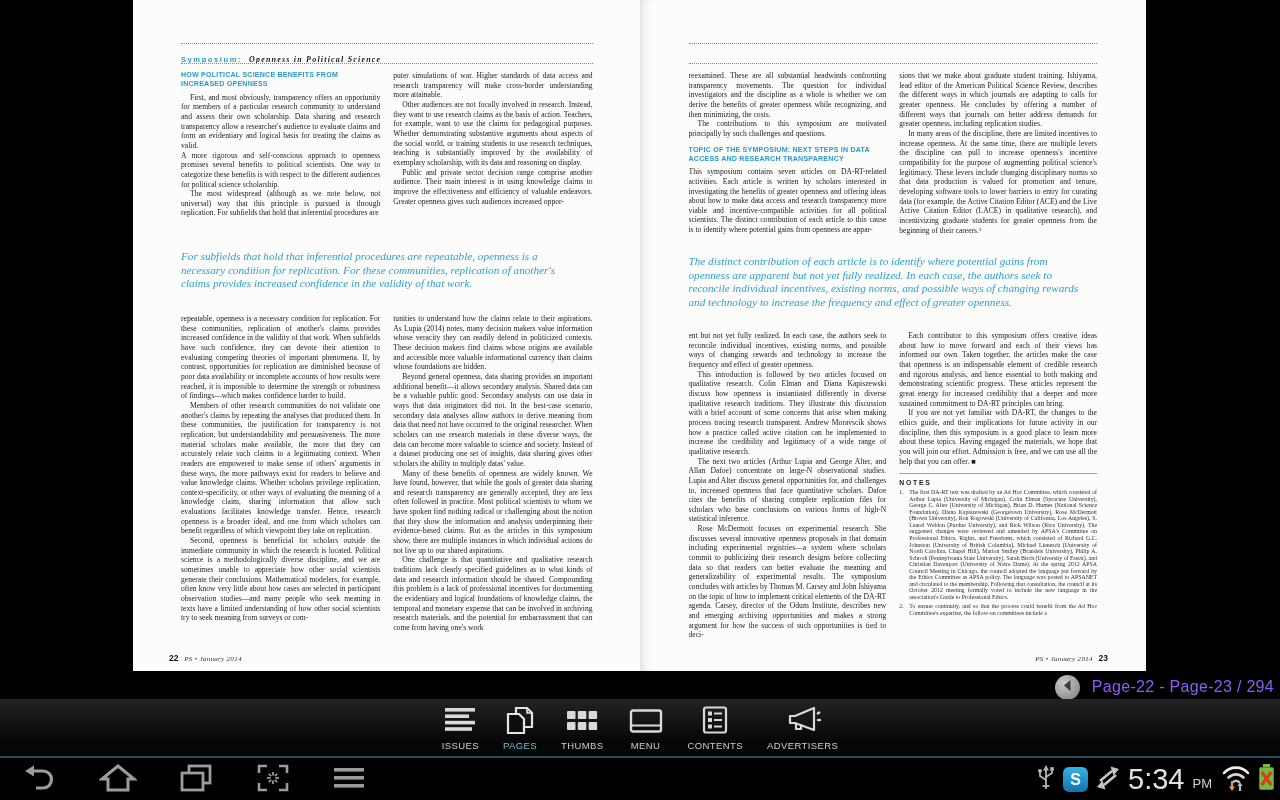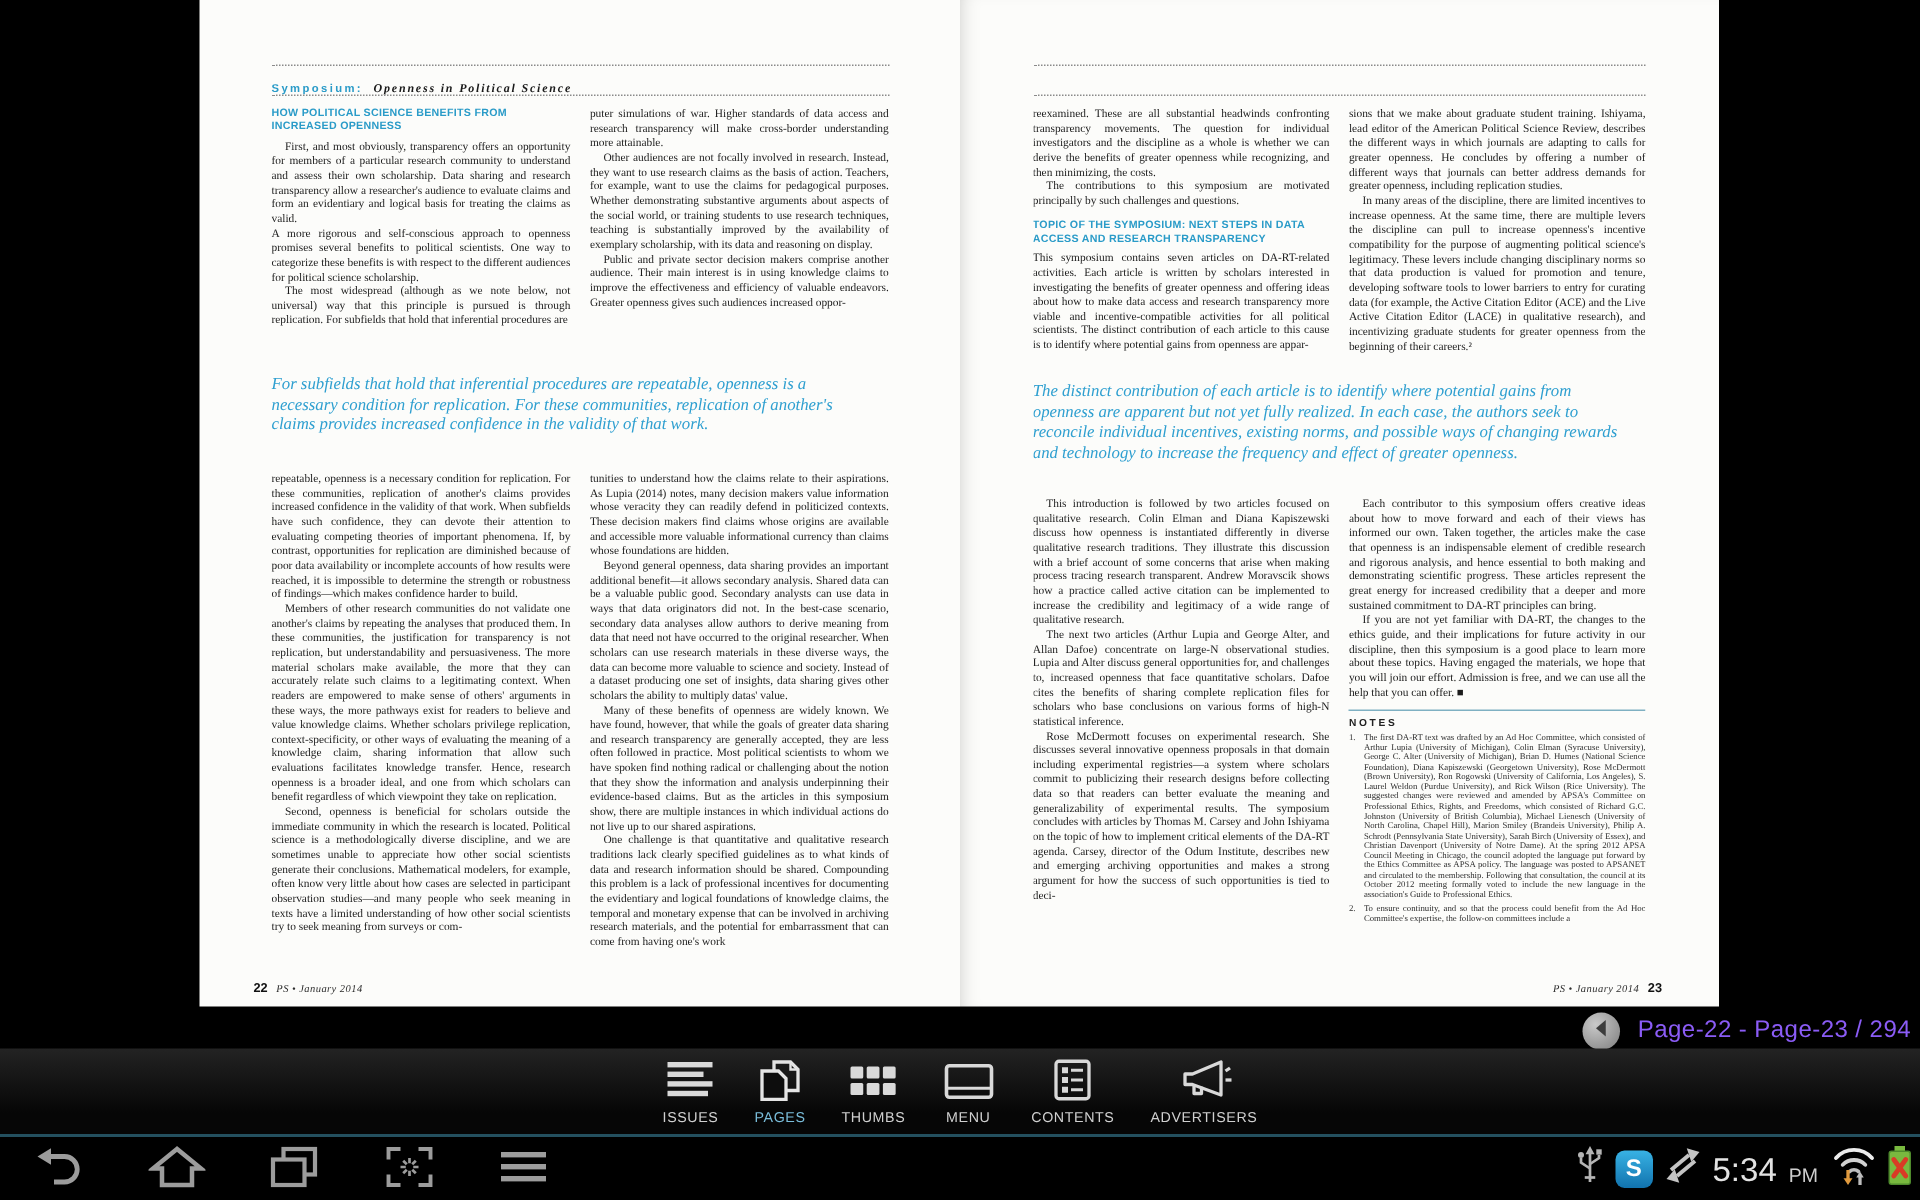--- a/index.html
+++ b/index.html
@@ -52,21 +52,21 @@
   .toolbar { position:absolute; left:0; top:699px; width:100%; height:59px; background:linear-gradient(180deg,#232323,#060606 75%); border-bottom:2px solid #24505f; display:flex; justify-content:center; align-items:flex-end; gap:24px; padding-bottom:5px; }
   .tb { background:none; border:none; display:flex; flex-direction:column; align-items:center; gap:3px; cursor:pointer; }
   .tb .lbl { font-family:"Liberation Sans",sans-serif; font-size:9.5px; letter-spacing:.4px; color:#cfcfcf; }
   .tb.active .lbl { color:#79bcd9; }
 
   
   .sysbar { position:absolute; left:0; bottom:0; width:100%; height:41px; background:#000; display:flex; align-items:center; }
   .nav { display:flex; align-items:center; gap:41px; margin-left:22px; }
   .nav button { background:none; border:none; display:flex; cursor:pointer; }
   .status { margin-left:auto; display:flex; align-items:center; gap:7px; margin-right:5px; }
-  .time { font-family:"Liberation Sans",sans-serif; font-size:22px; color:#e2e2e2; }
+  .time { font-family:"Liberation Sans",sans-serif; font-size:29px; color:#e2e2e2; }
   .ampm { font-family:"Liberation Sans",sans-serif; font-size:13px; color:#cfcfcf; margin:8px 2px 0 1px; }
   .skype { width:25px; height:25px; border-radius:6px; background:linear-gradient(180deg,#38b2e4,#1173ae); color:#fff; font-family:"Liberation Sans",sans-serif; font-weight:bold; font-size:16px; display:flex; align-items:center; justify-content:center; }
 </style>
 </head>
 <body>
 
 <div class="screen">
 
   <div class="spread">
 
@@ -79,21 +79,21 @@
         <div class="cols">
           <div class="col">
             <div class="bhead">HOW POLITICAL SCIENCE BENEFITS FROM INCREASED OPENNESS</div>
             <p class="bp ind">First, and most obviously, transparency offers an opportunity for members of a particular research community to understand and assess their own scholarship. Data sharing and research transparency allow a researcher's audience to evaluate claims and form an evidentiary and logical basis for treating the claims as valid.</p>
             <p class="bp">A more rigorous and self-conscious approach to openness promises several benefits to political scientists. One way to categorize these benefits is with respect to the different audiences for political science scholarship.</p>
             <p class="bp ind">The most widespread (although as we note below, not universal) way that this principle is pursued is through replication. For subfields that hold that inferential procedures are</p>
           </div>
           <div class="col">
             <p class="bp">puter simulations of war. Higher standards of data access and research transparency will make cross-border understanding more attainable.</p>
             <p class="bp ind">Other audiences are not focally involved in research. Instead, they want to use research claims as the basis of action. Teachers, for example, want to use the claims for pedagogical purposes. Whether demonstrating substantive arguments about aspects of the social world, or training students to use research techniques, teaching is substantially improved by the availability of exemplary scholarship, with its data and reasoning on display.</p>
-            <p class="bp ind">Public and private sector decision makers comprise another audience. Their main interest is in using knowledge claims to improve the effectiveness and efficiency of valuable endeavors. Greater openness gives such audiences increased oppor-</p>
+            <p class="bp ind">Public and private sector decision range comprise another audience. Their main interest is in using knowledge claims to improve the effectiveness and efficiency of valuable endeavors. Greater openness gives such audiences increased oppor-</p>
           </div>
         </div>
       </div>
       <div class="quote">For subfields that hold that inferential procedures are repeatable, openness is a necessary condition for replication. For these communities, replication of another's claims provides increased confidence in the validity of that work.</div>
       <div class="sec-bot">
         <div class="cols">
           <div class="col">
             <p class="bp">repeatable, openness is a necessary condition for replication. For these communities, replication of another's claims provides increased confidence in the validity of that work. When subfields have such confidence, they can devote their attention to evaluating competing theories of important phenomena. If, by contrast, opportunities for replication are diminished because of poor data availability or incomplete accounts of how results were reached, it is impossible to determine the strength or robustness of findings—which makes confidence harder to build.</p>
             <p class="bp ind">Members of other research communities do not validate one another's claims by repeating the analyses that produced them. In these communities, the justification for transparency is not replication, but understandability and persuasiveness. The more material scholars make available, the more that they can accurately relate such claims to a legitimating context. When readers are empowered to make sense of others' arguments in these ways, the more pathways exist for readers to believe and value knowledge claims. Whether scholars privilege replication, context-specificity, or other ways of evaluating the meaning of a knowledge claim, sharing information that allow such evaluations facilitates knowledge transfer. Hence, research openness is a broader ideal, and one from which scholars can benefit regardless of which viewpoint they take on replication.</p>
             <p class="bp ind">Second, openness is beneficial for scholars outside the immediate community in which the research is located. Political science is a methodologically diverse discipline, and we are sometimes unable to appreciate how other social scientists generate their conclusions. Mathematical modelers, for example, often know very little about how cases are selected in participant observation studies—and many people who seek meaning in texts have a limited understanding of how other social scientists try to seek meaning from surveys or com-</p>
@@ -125,20 +125,21 @@
           <div class="col">
             <p class="bp">sions that we make about graduate student training. Ishiyama, lead editor of the American Political Science Review, describes the different ways in which journals are adapting to calls for greater openness. He concludes by offering a number of different ways that journals can better address demands for greater openness, including replication studies.</p>
             <p class="bp ind">In many areas of the discipline, there are limited incentives to increase openness. At the same time, there are multiple levers the discipline can pull to increase openness's incentive compatibility for the purpose of augmenting political science's legitimacy. These levers include changing disciplinary norms so that data production is valued for promotion and tenure, developing software tools to lower barriers to entry for curating data (for example, the Active Citation Editor (ACE) and the Live Active Citation Editor (LACE) in qualitative research), and incentivizing graduate students for greater openness from the beginning of their careers.²</p>
           </div>
         </div>
       </div>
       <div class="quote">The distinct contribution of each article is to identify where potential gains from openness are apparent but not yet fully realized. In each case, the authors seek to reconcile individual incentives, existing norms, and possible ways of changing rewards and technology to increase the frequency and effect of greater openness.</div>
       <div class="sec-bot">
         <div class="cols">
           <div class="col">
+            <p class="bp">ent but not yet fully realized. In each case, the authors seek to reconcile individual incentives, existing norms, and possible ways of changing rewards and technology to increase the frequency and effect of greater openness.</p>
             <p class="bp ind">This introduction is followed by two articles focused on qualitative research. Colin Elman and Diana Kapiszewski discuss how openness is instantiated differently in diverse qualitative research traditions. They illustrate this discussion with a brief account of some concerns that arise when making process tracing research transparent. Andrew Moravscik shows how a practice called active citation can be implemented to increase the credibility and legitimacy of a wide range of qualitative research.</p>
             <p class="bp ind">The next two articles (Arthur Lupia and George Alter, and Allan Dafoe) concentrate on large-N observational studies. Lupia and Alter discuss general opportunities for, and challenges to, increased openness that face quantitative scholars. Dafoe cites the benefits of sharing complete replication files for scholars who base conclusions on various forms of high-N statistical inference.</p>
             <p class="bp ind">Rose McDermott focuses on experimental research. She discusses several innovative openness proposals in that domain including experimental registries—a system where scholars commit to publicizing their research designs before collecting data so that readers can better evaluate the meaning and generalizability of experimental results. The symposium concludes with articles by Thomas M. Carsey and John Ishiyama on the topic of how to implement critical elements of the DA-RT agenda. Carsey, director of the Odum Institute, describes new and emerging archiving opportunities and makes a strong argument for how the success of such opportunities is tied to deci-</p>
           </div>
           <div class="col">
             <p class="bp ind">Each contributor to this symposium offers creative ideas about how to move forward and each of their views has informed our own. Taken together, the articles make the case that openness is an indispensable element of credible research and rigorous analysis, and hence essential to both making and demonstrating scientific progress. These articles represent the great energy for increased credibility that a deeper and more sustained commitment to DA-RT principles can bring.</p>
             <p class="bp ind">If you are not yet familiar with DA-RT, the changes to the ethics guide, and their implications for future activity in our discipline, then this symposium is a good place to learn more about these topics. Having engaged the materials, we hope that you will join our effort. Admission is free, and we can use all the help that you can offer. ■</p>
             <div class="notes-rule"></div>
             <div class="notes-h">NOTES</div>
             <div class="note">

